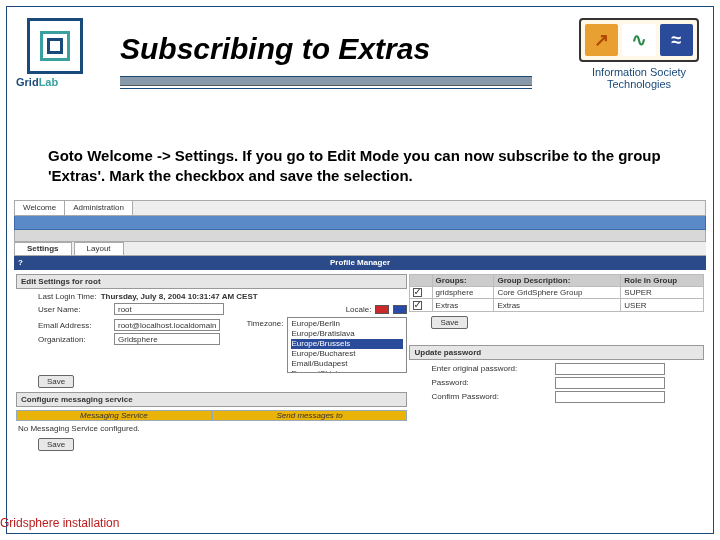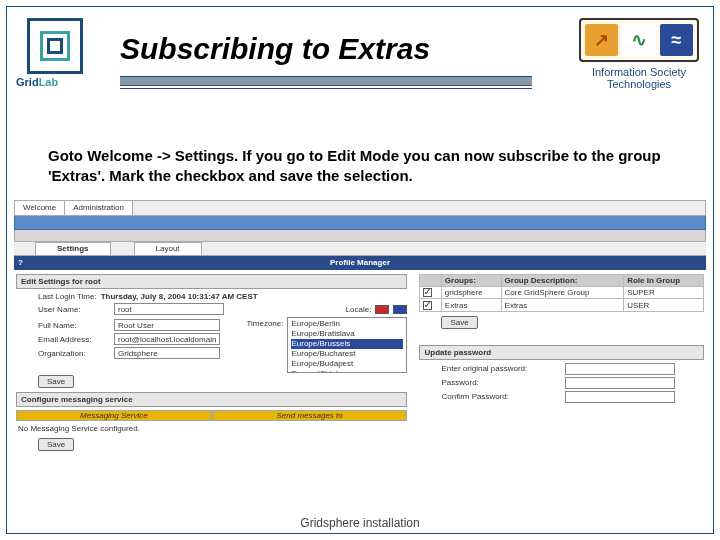--- a/index.html
+++ b/index.html
@@ -39,25 +39,25 @@
 
   
   .shot { position:absolute; left:14px; top:200px; width:692px; height:296px; background:#fff; font-size:8px; color:#333; }
   .shot * { font-size:8px; }
 
   .tabs-outer { height:16px; background:#eee; border:1px solid #aaa; display:flex; }
   .tab { padding:2px 8px; border-right:1px solid #aaa; background:#fff; }
   .bluebar { height:14px; background:#5a8ac8; border:1px solid #3a6aa8; border-top:none; }
   .graybar { height:12px; background:#d8d8d8; border:1px solid #aaa; border-top:none; }
   .tabs-inner { height:14px; display:flex; background:#eee; border-bottom:1px solid #aaa; }
-  .itab { padding:1px 21px; border:1px solid #aaa; border-bottom:none; background:#fff; margin-right:2px; font-weight:bold;margin-left:21px; }
+  .itab { padding:1px 12px; border:1px solid #aaa; border-bottom:none; background:#fff; margin-right:2px; font-weight:bold; }
   .pm-bar { height:14px; background:#2a4a8a; color:#fff; text-align:center; line-height:14px; font-weight:bold; position:relative; }
   .pm-q { position:absolute; left:4px; top:0; color:#fff; }
 
-  .panels { display:flex; gap:12px; padding:4px 2px 0; }
+  .panels { display:flex; gap:2px; padding:4px 2px 0; }
   .panel-left { flex:1.15; }
   .panel-right { flex:1; }
   .sect-hdr { background:#e6e6e6; border:1px solid #999; padding:2px 4px; font-weight:bold; margin-bottom:3px; }
   .row { display:flex; align-items:center; gap:4px; margin:2px 0;padding-left:22px; }
   .lbl { width:72px; }
   .fld { border:1px solid #888; background:#fff; height:12px; padding:0 3px; line-height:12px; flex:1; max-width:110px; overflow:hidden; }
   .flag { width:14px; height:9px; background:#cc2a2a; border:1px solid #555; display:inline-block; }
   .listbox { border:1px solid #888; background:#fff; height:56px; width:120px; overflow:hidden; padding:1px 3px; line-height:10px; }
   .listbox .sel { background:#2a4a9a; color:#fff; }
   .btn { border:1px solid #666; background:#e8e8e8; padding:1px 8px; border-radius:2px; display:inline-block; }
@@ -65,21 +65,21 @@
   .tbl { border:1px solid #999; width:100%; border-collapse:collapse; }
   .tbl th, .tbl td { border:1px solid #bbb; padding:1px 3px; text-align:left; }
   .tbl th { background:#ccc; }
   .chk { width:9px; height:9px; border:1px solid #555; display:inline-block; vertical-align:middle; position:relative; }
   .chk.on::after { content:"✓"; position:absolute; left:-1px; top:-3px; font-size:10px; }
 
   .msg-hdr-row { display:flex; }
   .msg-col { flex:1; background:#eab308; border:1px solid #9ab; padding:0 4px; text-align:center;font-style:italic; }
 
   
-  .footer { position:absolute; left:0; right:0; bottom:10px; text-align:center; font-size:12px; color:#404040; }
+  .footer { position:absolute; left:0; right:0; bottom:10px; text-align:left; font-size:12px; color:#b91c1c; }
 </style>
 </head>
 <body>
 <div class="slide-border"></div>
 
 <div class="header">
   <div class="logo-left">
     <div class="logo-box">
         <div class="logo-inner"></div>
       </div>
@@ -131,43 +131,39 @@
         <span class="lbl">User Name:</span>
         <span class="fld">root</span>
         <span style="flex:1"></span>
         <span>Locale:</span>
         <span class="flag"></span>
         <span class="flag" style="background:#2a4aaa"></span>
       </div>
       <div style="display:flex; gap:4px; align-items:flex-start;">
         <div style="flex:1">
           <div class="row">
-            <span class="lbl">Full Name:</span>
-            <span class="fld">Root User</span>
-          </div>
-          <div class="row">
             <span class="lbl">Email Address:</span>
             <span class="fld">root@localhost.localdomain</span>
           </div>
           <div class="row">
             <span class="lbl">Organization:</span>
             <span class="fld">Gridsphere</span>
           </div>
         </div>
         <div>
           <div class="row">
               <span>Timezone:</span>
             </div>
         </div>
         <div class="listbox">
           <div>Europe/Berlin</div>
           <div>Europe/Bratislava</div>
           <div class="sel">Europe/Brussels</div>
           <div>Europe/Bucharest</div>
-          <div>Europe/Budapest</div>
+          <div>Email/Budapest</div>
           <div>Europe/Chisinau</div>
         </div>
       </div>
       <div class="row">
           <span class="btn">Save</span>
         </div>
 
       <div class="sect-hdr" style="margin-top:4px;">Configure messaging service</div>
       <div class="msg-hdr-row">
         <div class="msg-col">Messaging Service</div>

